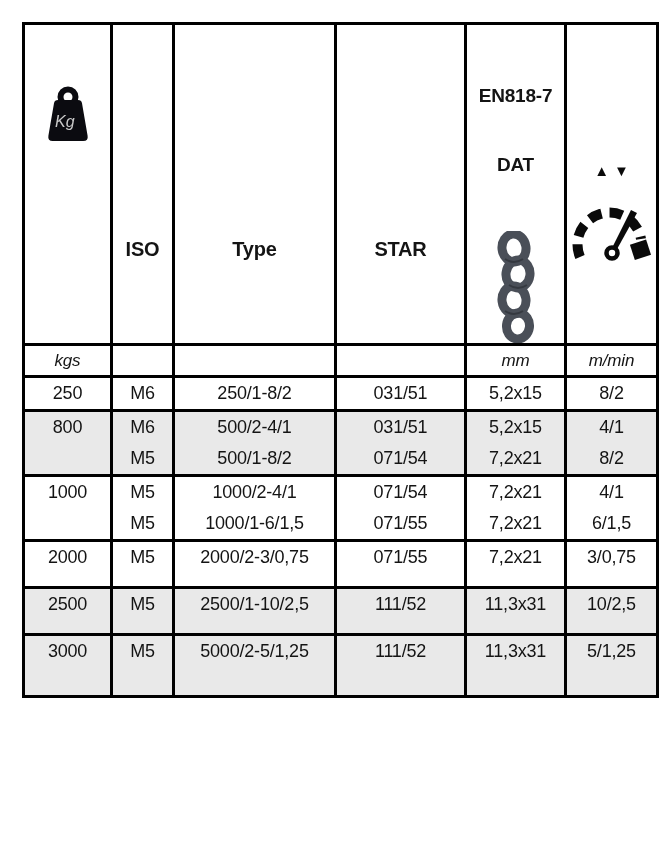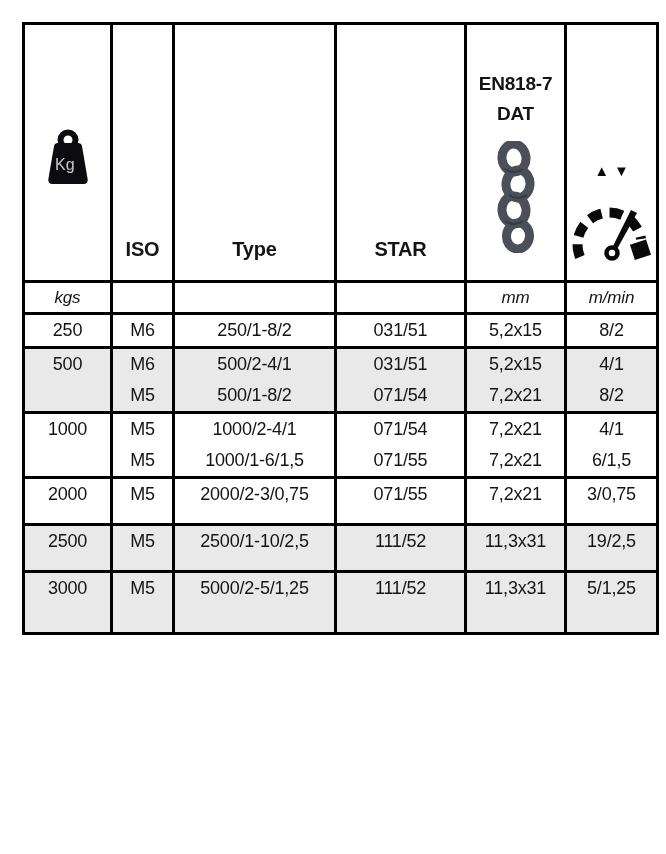--- a/index.html
+++ b/index.html
@@ -32,23 +32,23 @@
   tr.rh-t1{height:63px}
   tr.rh-t2{height:47px}
   tr.rh-t3{height:60px}
   tr.rh-t4{height:62px}
   
   .ln{height:31px;line-height:31px;font-size:18px;letter-spacing:-0.2px;white-space:nowrap;}
   tr.units td{font-style:italic;}
   tr.units .ln{font-size:17px;height:29px;line-height:29px;}
   
   .hc{display:flex;flex-direction:column;align-items:center;}
-  .hc-kg{padding-top:103px;}
+  .hc-kg{padding-top:60px;font-style:italic;}
   .hc-text{padding-top:168px;font-weight:bold;font-size:20px;line-height:24px;letter-spacing:-0.2px;margin-top:44px;}
-  .hc-en{padding-top:44px;}
+  .hc-en{padding-top:56px;gap:39px;}
   .en-line{font-weight:bold;font-size:19px;line-height:30px;letter-spacing:-0.2px;}
   .chain-wrap{margin-top:12px;}
   .hc-speed{padding-top:136px;}
   .tri-row{font-size:15px;line-height:20px;letter-spacing:5px;color:#0a0a0a;padding-left:5px;white-space:nowrap;}
   .gauge-wrap{margin-top:22px;}
   svg{display:block;}
 </style>
 </head>
 <body>
 
@@ -153,21 +153,21 @@
       <td>
             <div class="ln">5,2x15</div>
           </td>
       <td>
             <div class="ln">8/2</div>
           </td>
     </tr>
 
     <tr class="rh-d1 shade">
       <td>
-            <div class="ln">500</div>
+            <div class="ln">800</div>
           </td>
       <td>
         <div class="ln">M6</div>
         <div class="ln">M5</div>
       </td>
       <td>
         <div class="ln">500/2-4/1</div>
         <div class="ln">500/1-8/2</div>
       </td>
       <td>
@@ -242,21 +242,21 @@
       <td>
             <div class="ln">2500/1-10/2,5</div>
           </td>
       <td>
             <div class="ln">111/52</div>
           </td>
       <td>
             <div class="ln">11,3x31</div>
           </td>
       <td>
-            <div class="ln">19/2,5</div>
+            <div class="ln">10/2,5</div>
           </td>
     </tr>
 
 
     <tr class="rh-t4 shade">
       <td>
             <div class="ln">3000</div>
           </td>
       <td>
             <div class="ln">M5</div>

